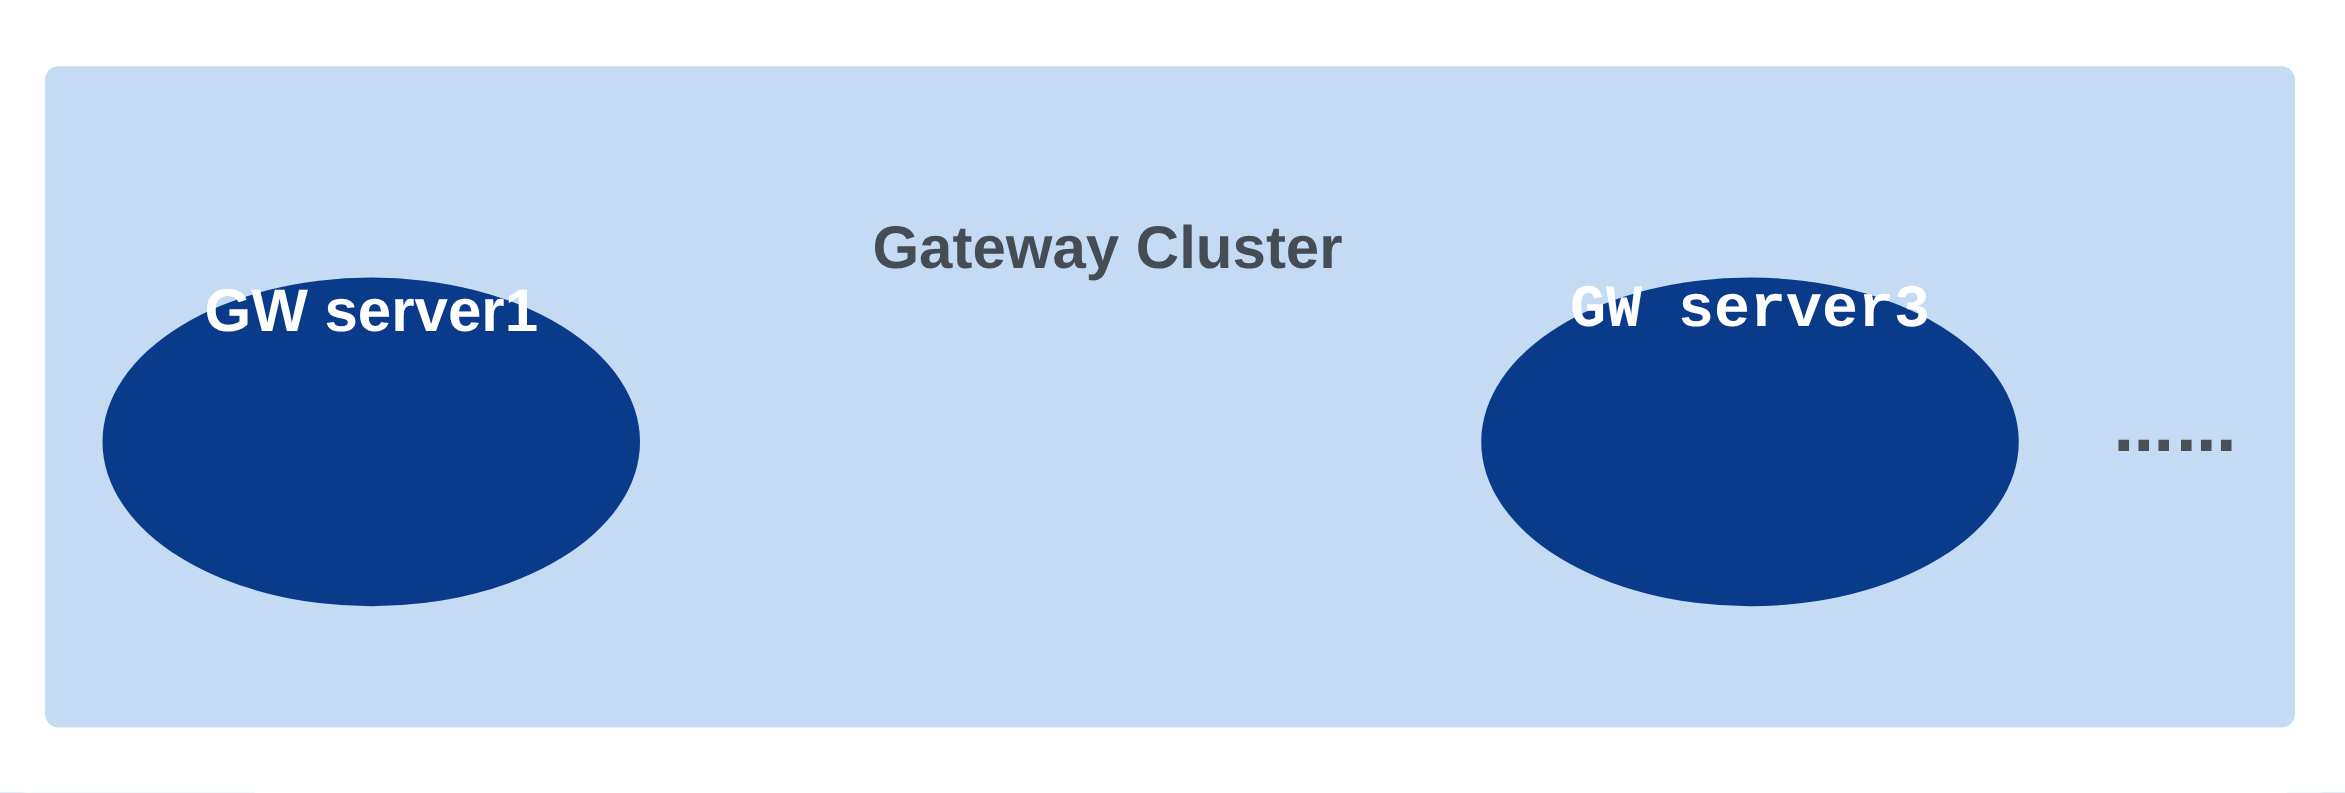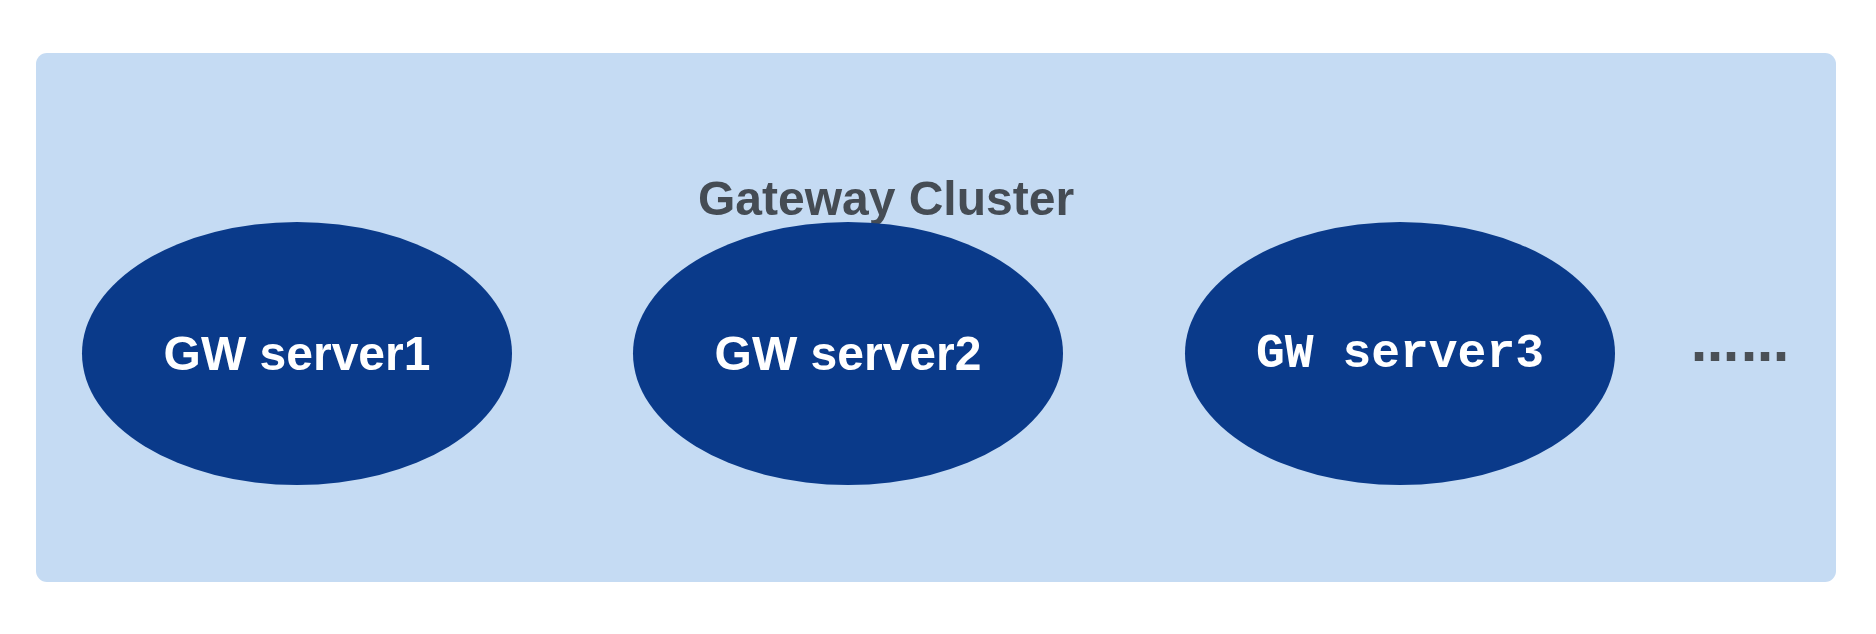--- a/index.html
+++ b/index.html
@@ -39,21 +39,21 @@
     color: var(--title-color);
     white-space: nowrap;
   }
   .node {
     position: absolute;
     top: 169px;
     width: 430px; height: 263px;
     background: var(--node-fill);
     border-radius: 50%;
     display: flex;
-    align-items: center;
+    align-items: flex-start;
     justify-content: center;
   }
   .node-1 { left: 46px; }
   .node-2 { left: 597px; }
   .node-3 { left: 1149px; font-family: Liberation Mono, monospace; }
   .node-label {
     color: var(--node-text);
     font-size: 48px;
     font-weight: bold;
     white-space: nowrap;
@@ -81,23 +81,20 @@
 <body>
 
 <div class="canvas">
   <div class="cluster-box">
     <div class="cluster-title">Gateway Cluster</div>
 
     <div class="node node-1">
       <span class="node-label">GW server1</span>
     </div>
 
-    <div class="node node-2">
-      <span class="node-label">GW server2</span>
-    </div>
 
     <div class="node node-3">
       <span class="node-label">GW server3</span>
     </div>
 
     <div class="more-dots">
       <span class="dots-glyph">……</span>
     </div>
   </div>
 </div>

